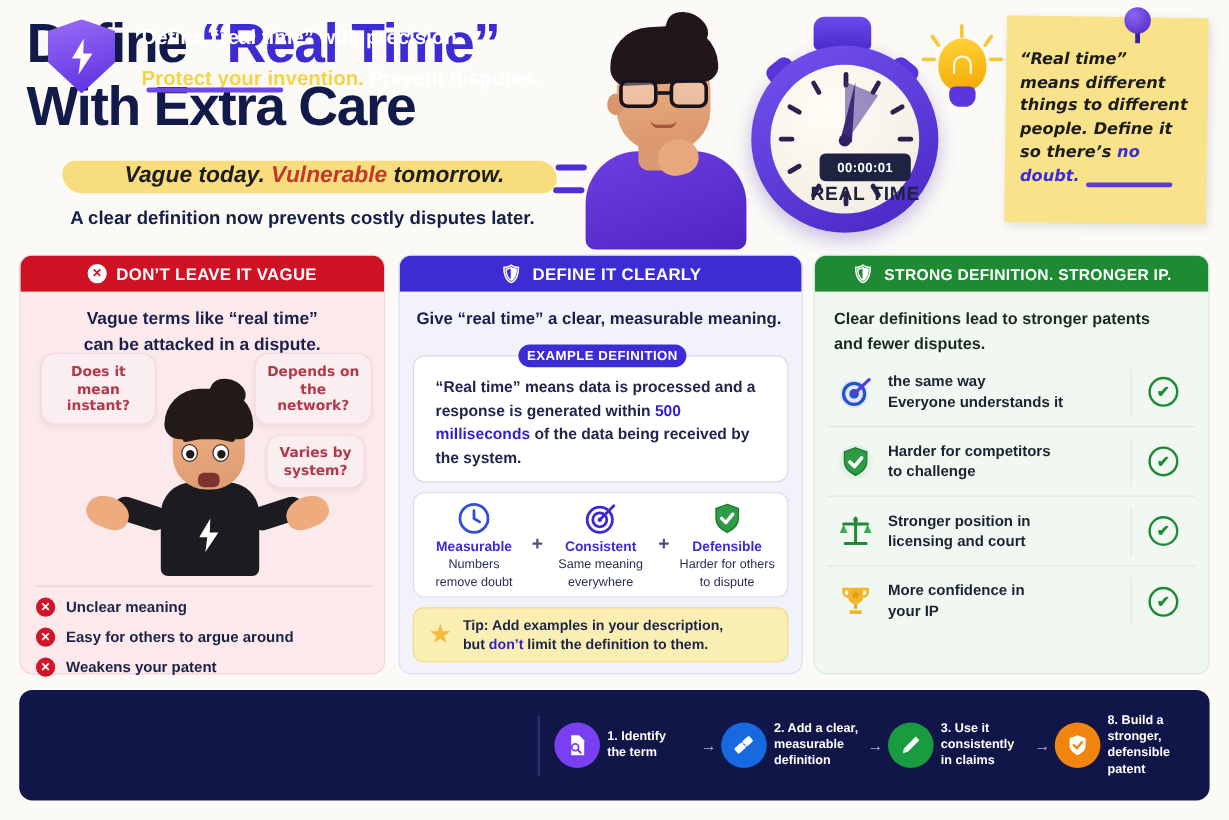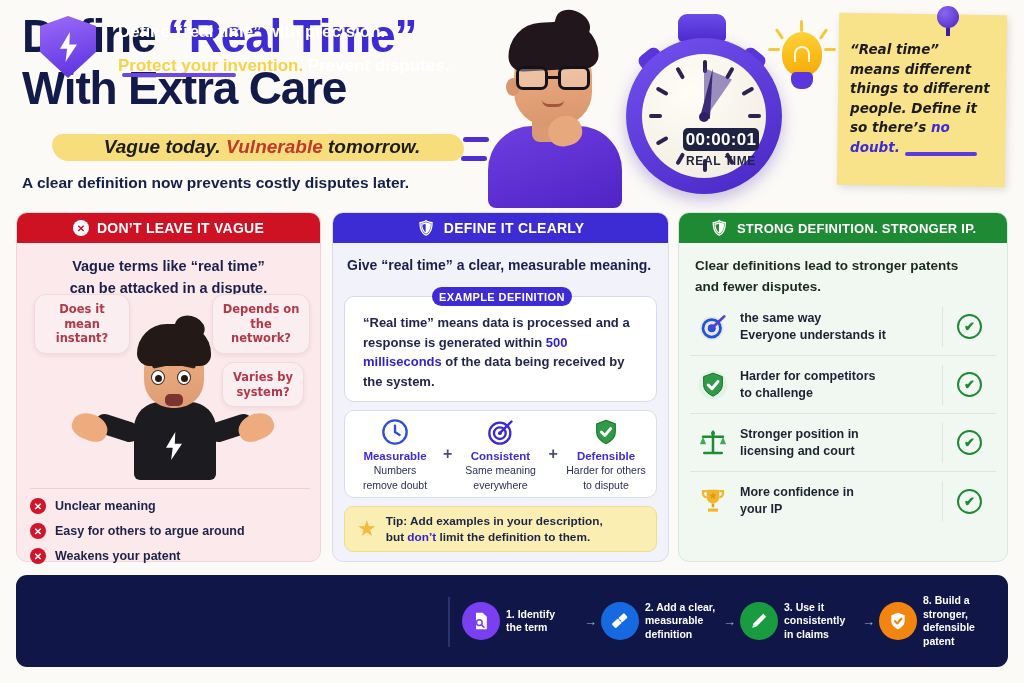--- a/index.html
+++ b/index.html
@@ -28,21 +28,21 @@
   }
   .subtitle {
     position: absolute; left: 62px; top: 136px; width: 400px;
     text-align: center; font-size: 19px; font-weight: 700; font-style: italic;
     color: #1d1d1d; white-space: nowrap;
   }
   .subtitle .vuln { color: #c0392b; }
 
   .tagline {
     position: absolute; left: 22px; top: 174px; width: 460px;
-    text-align: left; font-size: 15.5px; font-weight: 700; color: #161f47;
+    text-align: center; font-size: 15.5px; font-weight: 700; color: #161f47;
     white-space: nowrap;
   }
 
   
   .hero-person { position: absolute; left: 470px; top: 8px; width: 170px; height: 196px; }
   .hp-body {
     position: absolute; left: 18px; top: 118px; width: 134px; height: 82px;
     background: linear-gradient(160deg,#6f3fe0,#4f23c4); border-radius: 44px 44px 8px 8px;
   }
   .hp-neck { position: absolute; left: 62px; top: 100px; width: 38px; height: 34px; background:#d99a74; border-radius: 8px; }
@@ -92,25 +92,25 @@
     border-left:5px solid transparent; border-right:5px solid transparent;
     border-bottom:50px solid #3b2a7a; transform: rotate(9deg); transform-origin: 5px 50px;
   }
   .sw-pin { position:absolute; left:57px; top:58px; width:10px; height:10px; background:#2e2163; border-radius:50%; }
   .sw-wedge {
     position:absolute; left:62px; top:14px; width:28px; height:52px;
     background:#4a3795; opacity:.55; clip-path: polygon(0 100%, 0 0, 100% 22%);
   }
   .sw-display {
     position:absolute; left:41px; top:74px; width:76px; height:23px; background:#1d2340;
-    border-radius:5px; color:#fff; font-size:17px; font-weight:700; letter-spacing:.3px;
+    border-radius:5px; color:#fff; font-size:11px; font-weight:700; letter-spacing:.3px;
     display:flex; align-items:center; justify-content:center;
     font-family:"Liberation Sans", sans-serif;
   }
-  .sw-label { position:absolute; left:26px; top:100px; width:106px; text-align:center; font-size:12px; font-weight:800; color:#1d2340; letter-spacing:.6px; }
+  .sw-label { position:absolute; left:26px; top:100px; width:106px; text-align:center; font-size:16px; font-weight:800; color:#1d2340; letter-spacing:.6px; }
 
   
   .bulb { position:absolute; left:770px; top:24px; width:62px; height:86px; }
   .bulb-glass { position:absolute; left:12px; top:8px; width:40px; height:44px; background:linear-gradient(170deg,#ffd43b,#f5a800); border-radius:50% 50% 45% 45%; }
   .bulb-fil { position:absolute; left:24px; top:22px; width:16px; height:16px; border:2px solid #fff; border-bottom:none; border-radius:8px 8px 0 0; opacity:.85;}
   .bulb-base { position:absolute; left:21px; top:48px; width:22px; height:17px; background:#5b36dd; border-radius:5px 5px 9px 9px; }
   .bulb-ray { position:absolute; background:#f7c73a; border-radius:2px; }
 
   
   .sticky {

